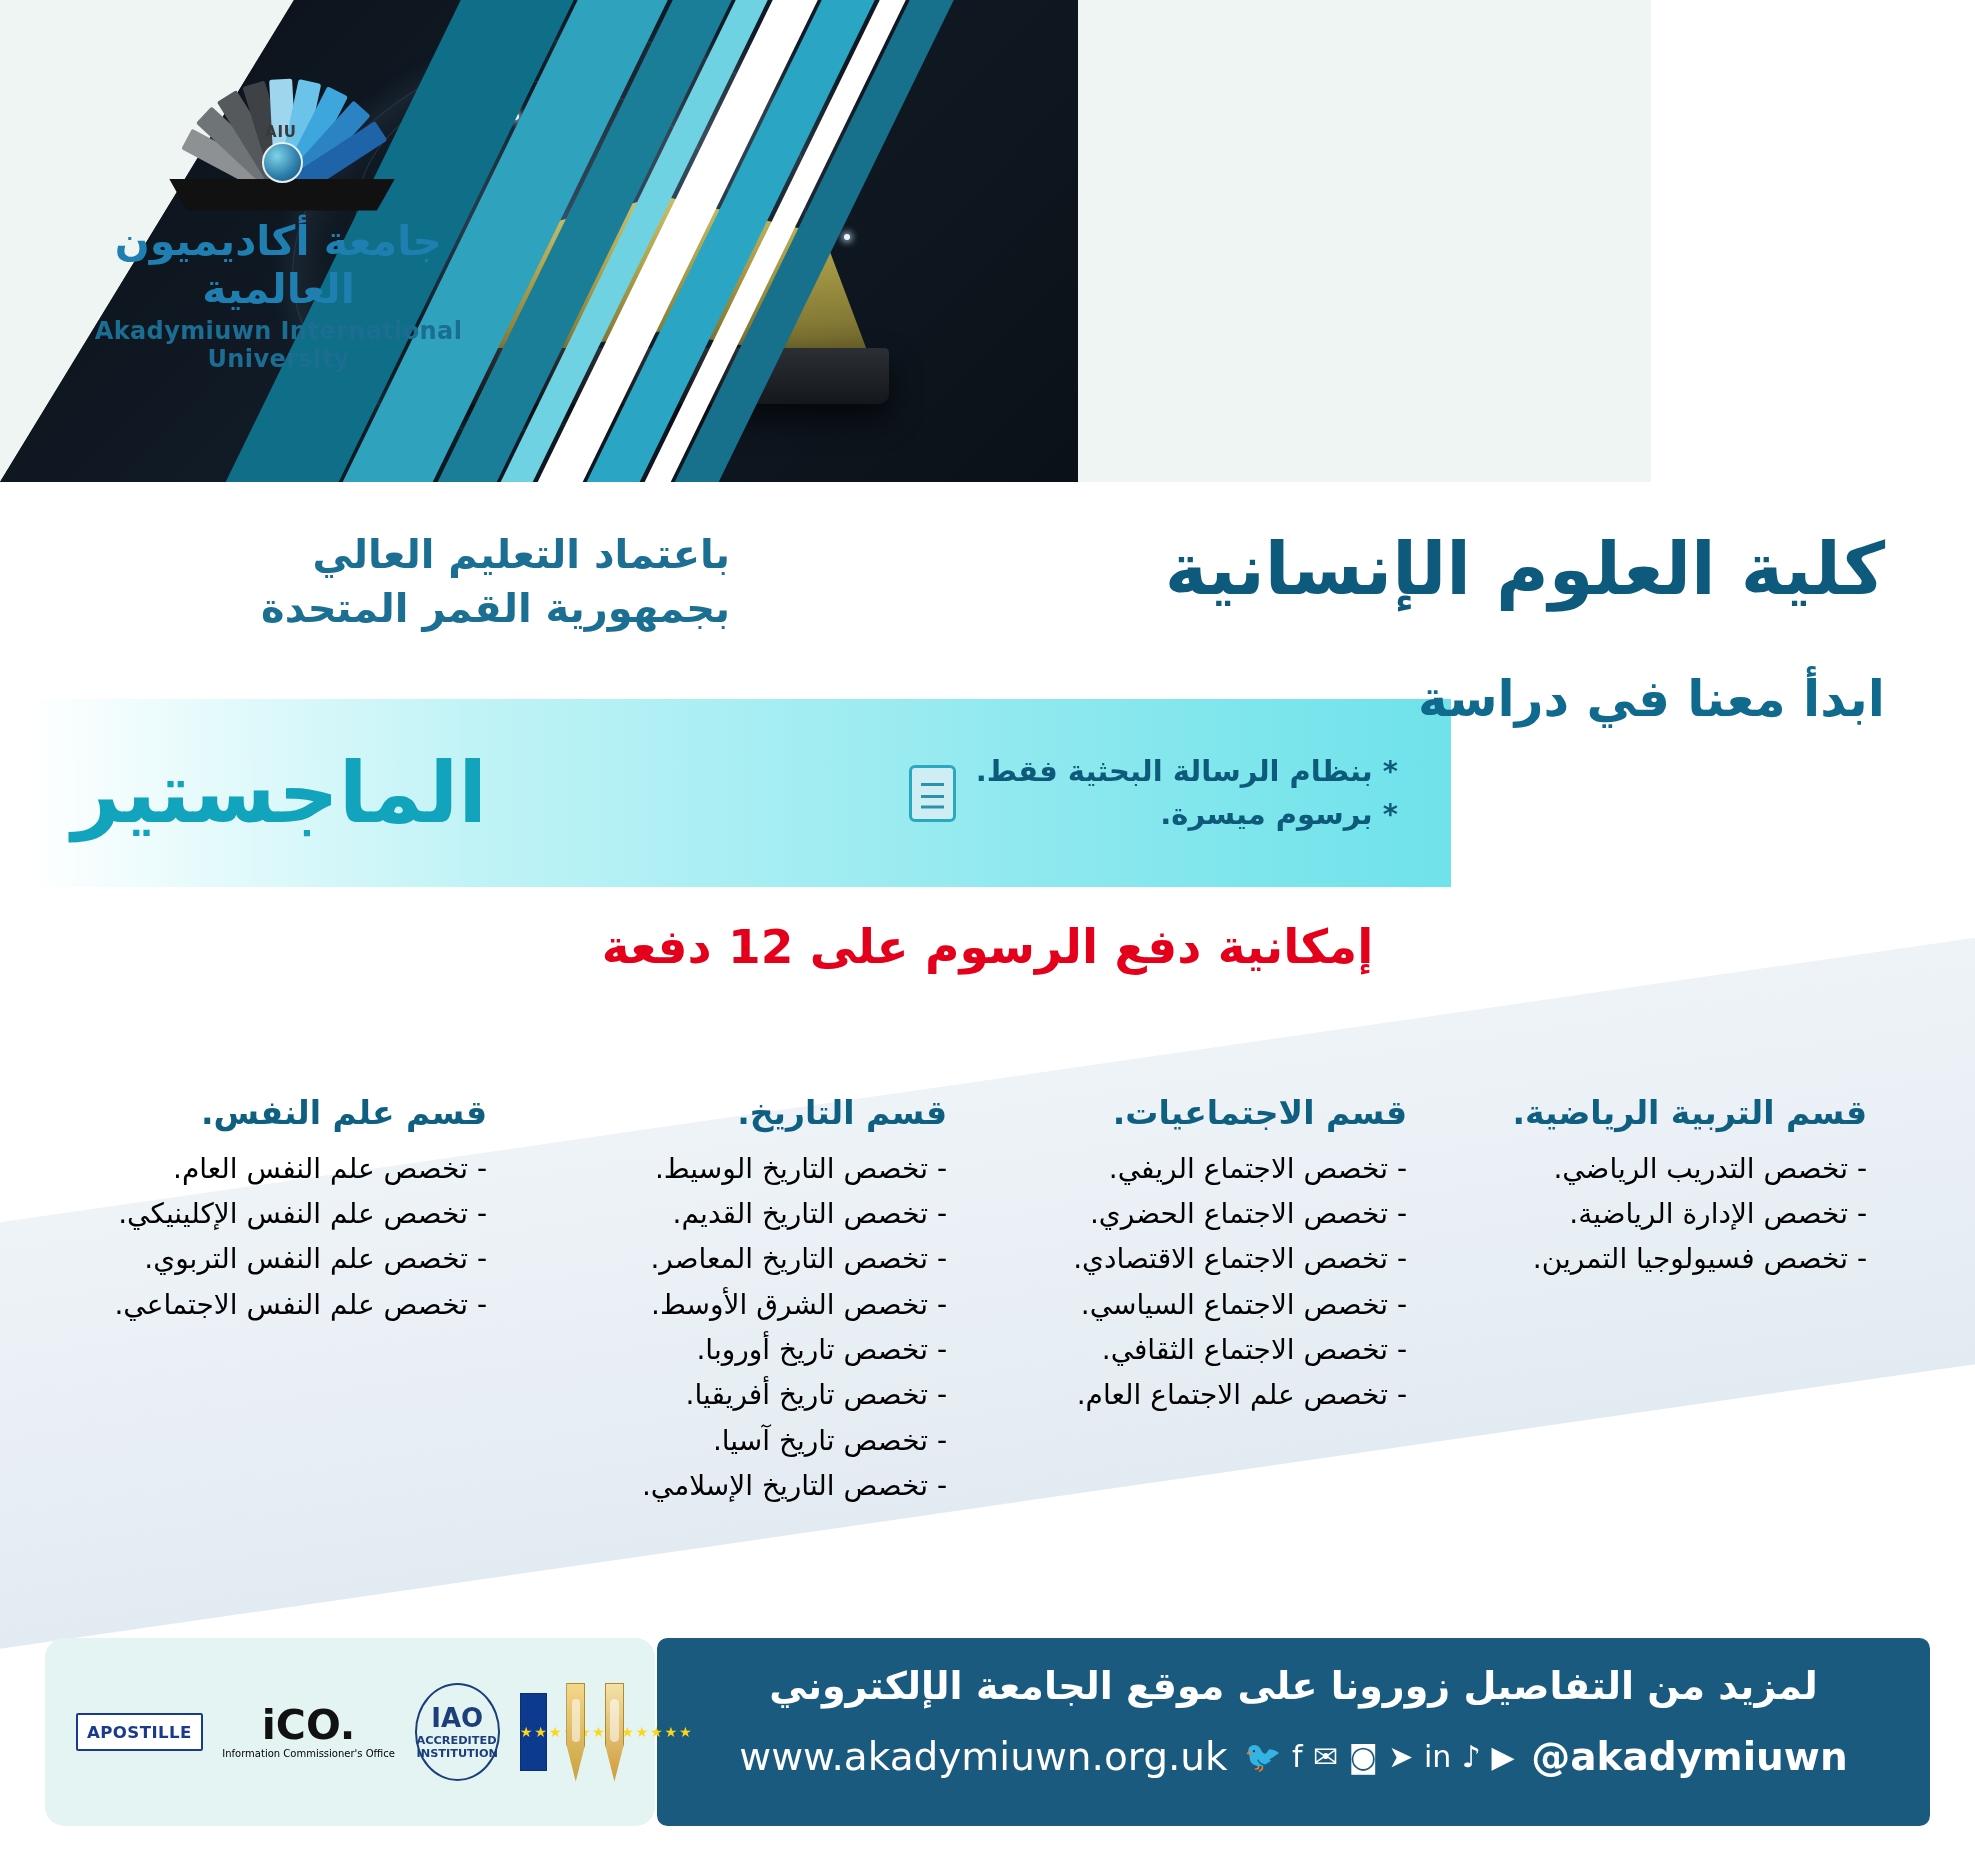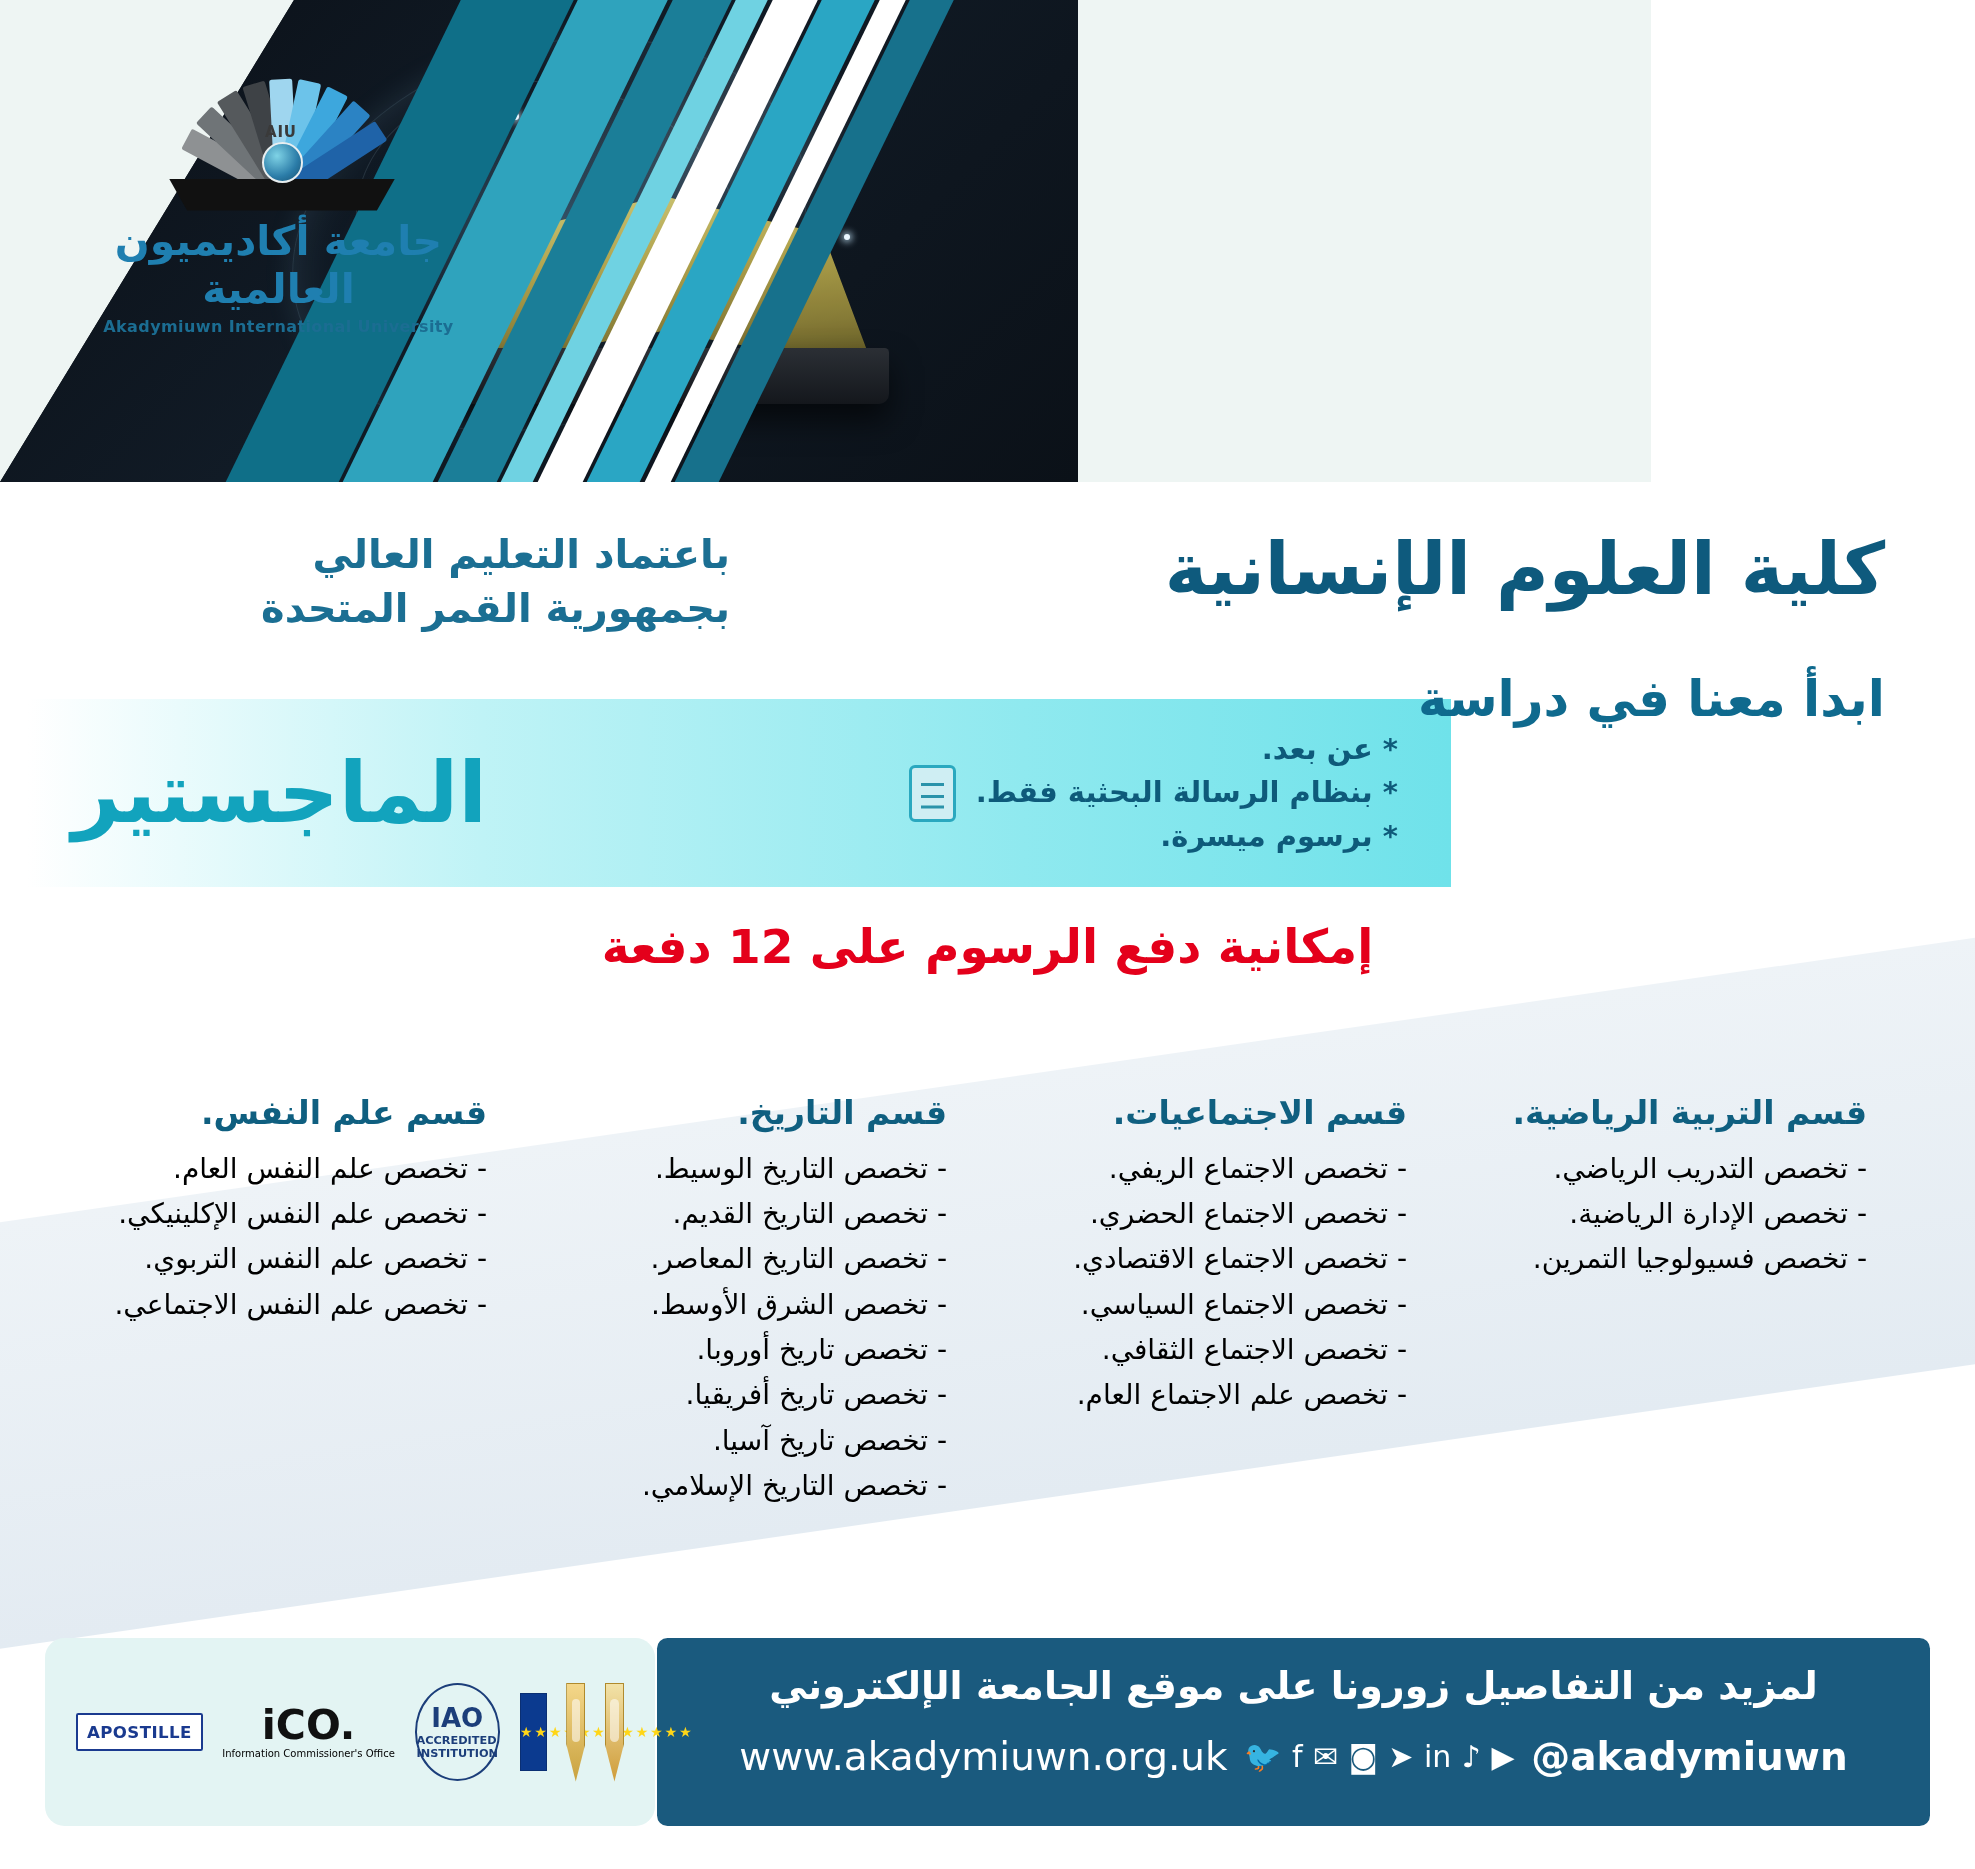--- a/index.html
+++ b/index.html
@@ -150,21 +150,21 @@
     left: 175px; bottom: 74px;
     font-size: 15px; font-weight: 700; color: #3a3a3a;
     letter-spacing: 0.8px;
   }
   .logo-ar {
     font-size: 41px; font-weight: 700; color: #1f7fb0;
     direction: rtl; margin-top: 1.5px;
     font-family: "DejaVu Sans", sans-serif;
   }
   .logo-en {
-    font-size: 16px; font-weight: 700; color: #1b6d92;
+    font-size: 24px; font-weight: 700; color: #1b6d92;
     letter-spacing: 0.4px; margin-top: 4.5px;
   }
 
   
   .college-title {
     position: absolute;
     right: 90px; top: 527px;
     font-size: 72px;
     font-weight: 700;
     color: #0e5a7d;
@@ -451,21 +451,20 @@
 
   <div class="college-title">كلية العلوم الإنسانية</div>
   <div class="accred">
     <div>باعتماد التعليم العالي</div>
     <div>بجمهورية القمر المتحدة</div>
   </div>
 
   <div class="mag-bar">
     <div class="mag-notes">
       <ul>
-        <li>* عن بعد.</li>
         <li>* بنظام الرسالة البحثية فقط.</li>
         <li>* برسوم ميسرة.</li>
       </ul>
       <div class="doc-icon"></div>
     </div>
     <div class="mag-word">الماجستير</div>
   </div>
   <div class="mag-row">
     <div class="mag-start">ابدأ معنا في دراسة</div>
   </div>

